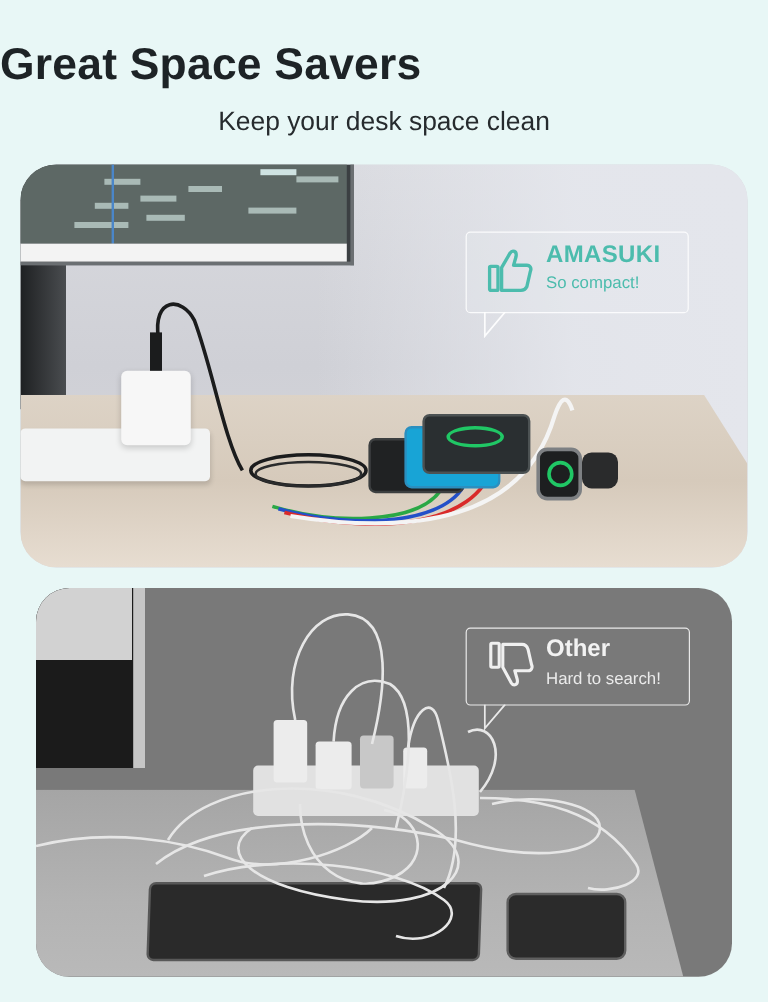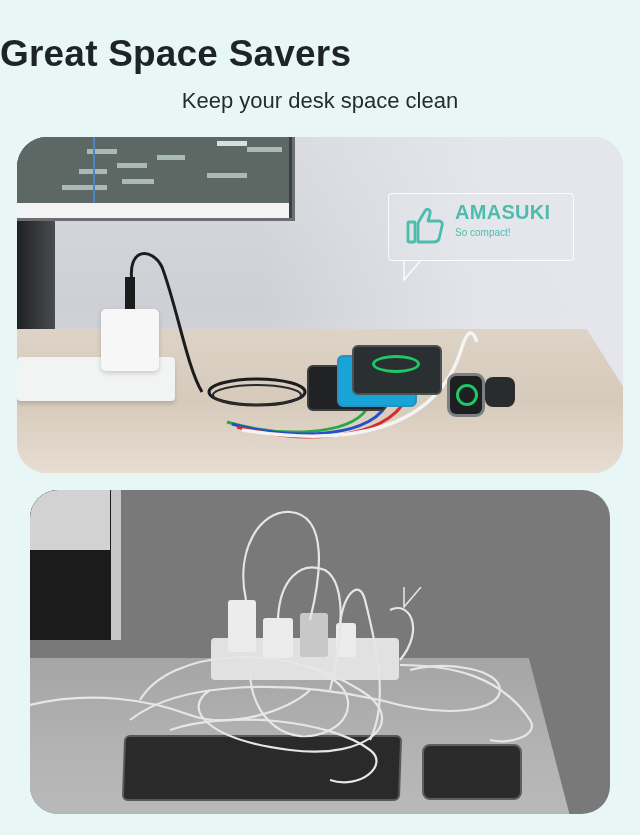--- a/index.html
+++ b/index.html
@@ -44,21 +44,21 @@
   .watch { position: absolute; left: 430px; top: 236px; width: 38px; height: 44px; background: #1d1f20; border-radius: 9px; border: 3px solid #7d8083; }
   .watch-ring { position: absolute; left: 6px; top: 8px; width: 22px; height: 22px; border: 3px solid #20c765; border-radius: 50%; }
   .cable { position: absolute; fill: none; }
   
   .bubble { position: absolute; border-radius: 4px; }
   .bubble-top { left: 371px; top: 56px; width: 186px; height: 68px; border: 1.5px solid rgba(255,255,255,0.85); background: rgba(230,236,238,0.25); text-align: center; }
   .bubble-bottom { left: 358px; top: 33px; width: 187px; height: 65px; border: 1.5px solid #e9e9e9; }
   .bubble-tail { position: absolute; }
   .bubble-icon { position: absolute; }
   .bubble-head { position: absolute; font-weight: 700; font-size: 20px; }
-  .bubble-sub { position: absolute; font-size: 10px; }
+  .bubble-sub { position: absolute; font-size: 14px; }
   .bubble-top .bubble-head { left: 66px; top: 7px; color: #4cbcad; letter-spacing: 0.3px; }
   .bubble-top .bubble-sub { left: 66px; top: 33px; color: #4cbcad; }
   .bubble-bottom .bubble-head { left: 66px; top: 6px; color: #f2f2f2; }
   .bubble-bottom .bubble-sub { left: 66px; top: 33px; color: #ebebeb; }
   
   .bw-monitor { position: absolute; left: 0; top: 0; width: 91px; height: 150px; background: #1b1b1b; border-right: 10px solid #c6c6c6; }
   .bw-monitor-inner { position: absolute; left: 0; top: 0; width: 80px; height: 60px; background: #d2d2d2; }
   .bw-desk { position: absolute; left: 0; top: 168px; width: 580px; height: 156px;
     background: linear-gradient(180deg,#a5a5a5 0%,#b3b3b3 60%,#b9b9b9 100%);
     clip-path: polygon(0 0, 86% 0, 93% 100%, 0 100%); }
@@ -153,16 +153,24 @@
     <path class="wire" d="M310,133 C315,100 330,90 335,110 C345,150 360,210 340,250"></path>
     <path class="wire" d="M110,210 C140,160 250,150 330,200 C380,230 340,270 260,260 C180,250 150,220 180,200"></path>
     <path class="wire" d="M100,230 C150,190 260,190 350,210 C420,230 470,220 470,200 C470,180 420,170 380,180"></path>
     <path class="wire" d="M140,240 C200,220 300,230 340,260 C360,275 330,300 300,290"></path>
     <path class="wire" d="M0,215 C60,200 120,210 160,225 C200,240 260,220 280,200"></path>
     <path class="wire" d="M370,175 C420,175 470,185 500,230 C510,245 480,255 460,250"></path>
     <path class="wire" d="M220,180 C220,230 260,260 300,240 C330,225 320,190 290,185"></path>
     <path class="wire" d="M370,170 C395,140 380,110 360,120"></path>
   </svg>
 
+  <div class="bubble bubble-bottom">
+    <svg class="bubble-icon" width="40" height="42" viewBox="0 0 40 42" style="left:18px;top:10px;">
+      <rect x="2" y="2" width="7" height="20" rx="1" fill="none" stroke="#f0f0f0" stroke-width="2.6"></rect>
+      <path d="M12,22 L19,35 C21,38 25,37 24,32 L22,25 L33,25 C36,25 37,22 36,20 L33,7 C32,4 30,3 28,3 L12,3 Z" fill="none" stroke="#f0f0f0" stroke-width="2.6" stroke-linejoin="round"></path>
+    </svg>
+    <div class="bubble-head">Other</div>
+    <div class="bubble-sub">Hard to search!</div>
+  </div>
   <svg class="bubble-tail" width="30" height="22" style="left:373px;top:97px;">
     <path d="M1,0 L1,20 L18,0" fill="none" stroke="#e9e9e9" stroke-width="1.5"></path>
   </svg>
 </div>
 
 </body></html>

